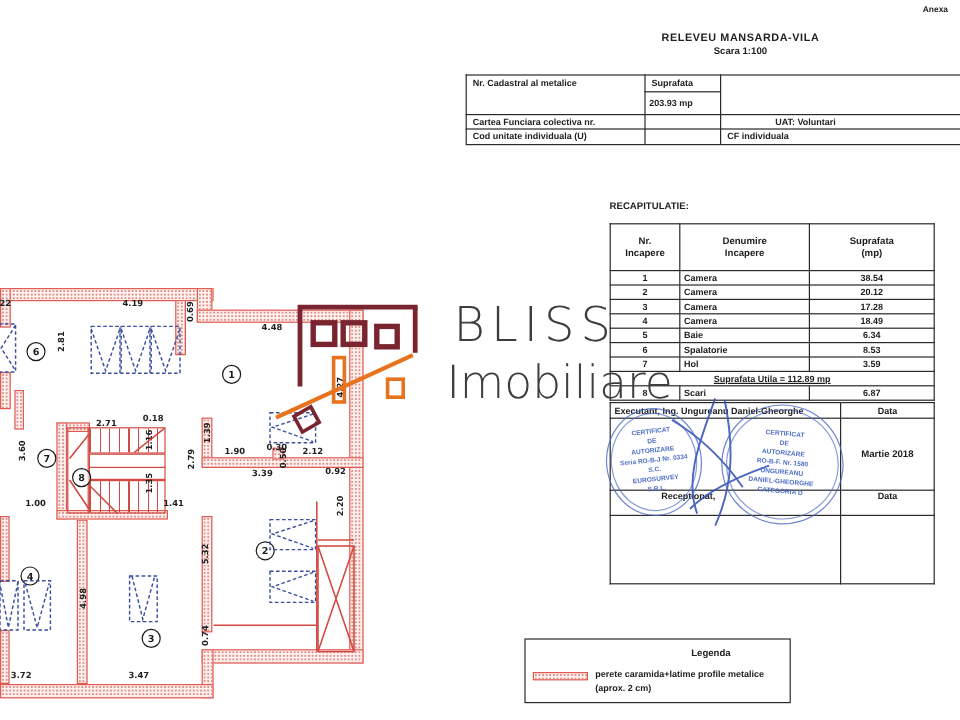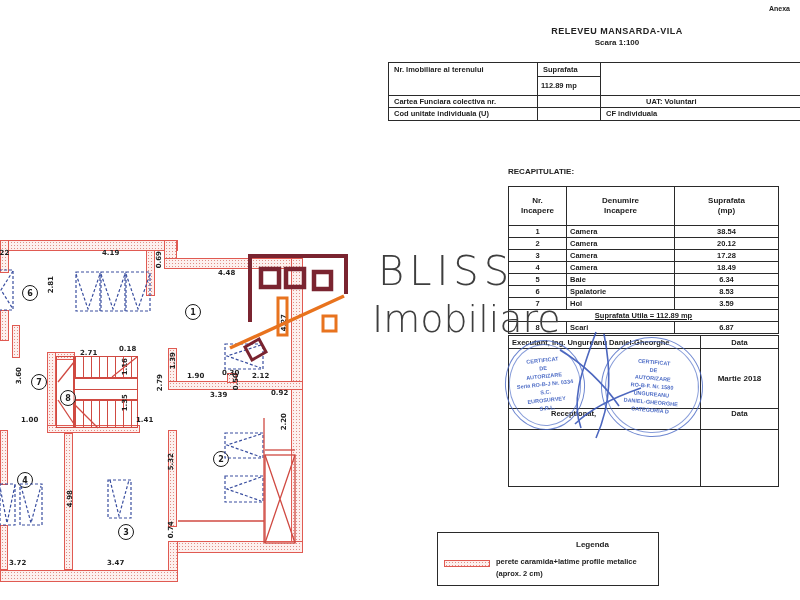--- a/index.html
+++ b/index.html
@@ -52,23 +52,23 @@
 
 <div>
   <div class="hline" style="left:388px;top:62px;width:412px;"></div>
   <div class="hline" style="left:537px;top:76px;width:63px;"></div>
   <div class="hline" style="left:388px;top:95px;width:412px;"></div>
   <div class="hline" style="left:388px;top:107px;width:412px;"></div>
   <div class="hline" style="left:388px;top:120px;width:412px;"></div>
   <div class="vline" style="left:388px;top:62px;height:58px;"></div>
   <div class="vline" style="left:537px;top:62px;height:58px;"></div>
   <div class="vline" style="left:600px;top:62px;height:58px;"></div>
-  <div class="cadtext" style="left:394px;top:65px;">Nr. Imobiliare al terenului</div>
+  <div class="cadtext" style="left:394px;top:65px;">Nr. Cadastral al metalice</div>
   <div class="cadtext" style="left:543px;top:65px;">Suprafata</div>
-  <div class="cadtext" style="left:541px;top:81px;">112.89 mp</div>
+  <div class="cadtext" style="left:541px;top:81px;">203.93 mp</div>
   <div class="cadtext" style="left:394px;top:96.5px;">Cartea Funciara colectiva nr.</div>
   <div class="cadtext" style="left:606px;top:96.5px;padding-left:40px;">UAT: Voluntari</div>
   <div class="cadtext" style="left:394px;top:109px;">Cod unitate individuala (U)</div>
   <div class="cadtext" style="left:606px;top:109px;">CF individuala</div>
 </div>
 
 <div class="abs doctext" style="left:508px;top:167px;font-size:8px;">RECAPITULATIE:</div>
 
 <table class="recap abs" style="left:508px;top:186px;width:270px;">
   <colgroup>

